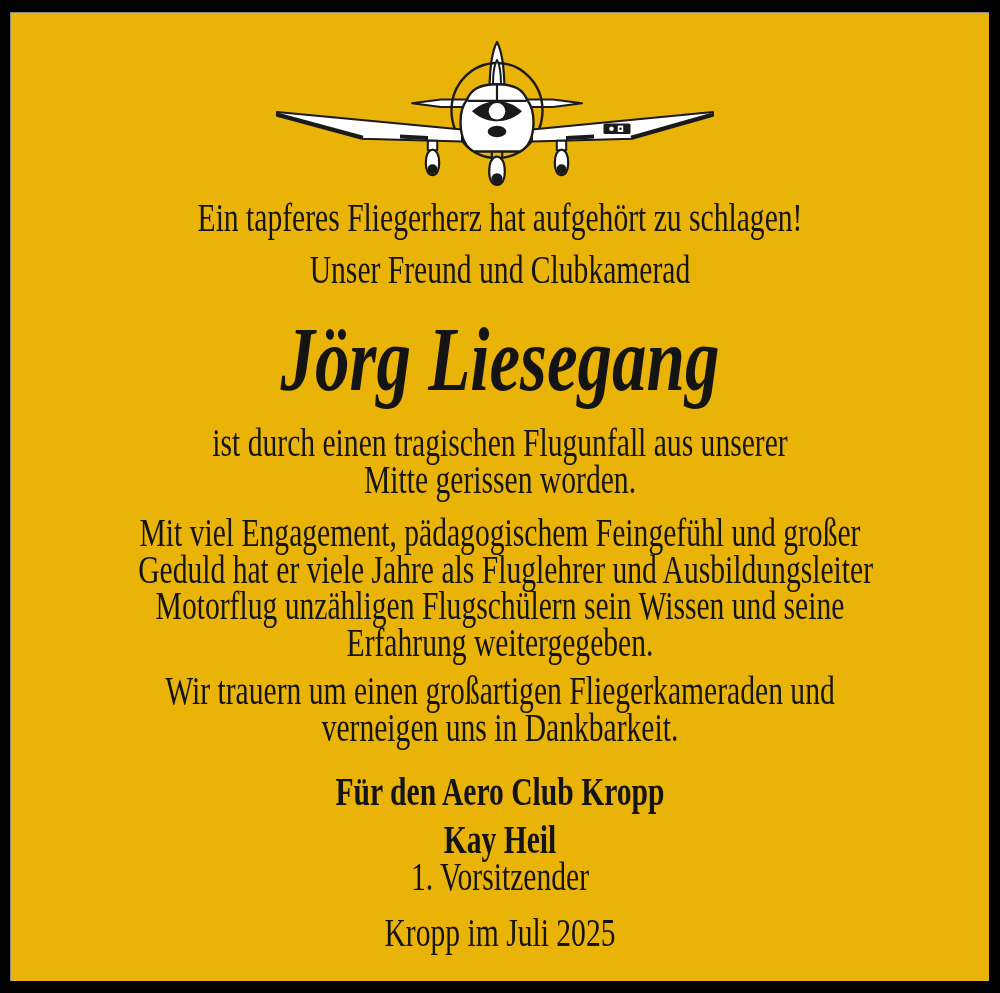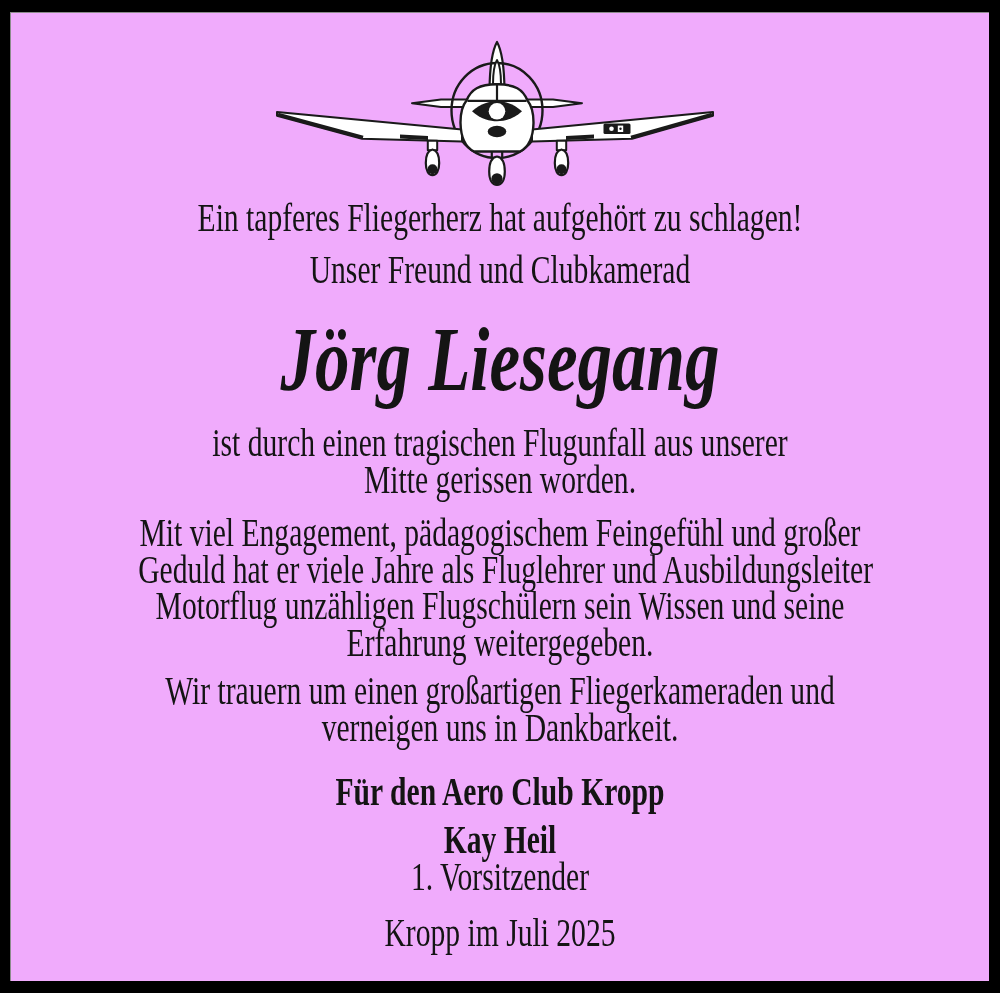--- a/index.html
+++ b/index.html
@@ -4,21 +4,21 @@
 <style>
   html,body{margin:0;padding:0;}
   body{
     width:1000px;height:993px;position:relative;
     background:#000;overflow:hidden;
     font-family:"Liberation Serif", serif;
     color:#141414;
   }
   .sheet{
     position:absolute;left:10px;top:12px;width:978px;height:968px;
-    background:#f0abfc;
+    background:#eab308;
     border-top:1px solid #8c8c8c;border-left:1px solid #8c8c8c;
   }
   .plane{
     position:absolute;left:259px;top:23px;width:460px;height:152px;
   }
   .t{
     position:absolute;left:0;width:100%;text-align:center;
     font-size:40px;line-height:36.5px;
     transform:scaleX(0.74);transform-origin:50% 50%;
     white-space:nowrap;

